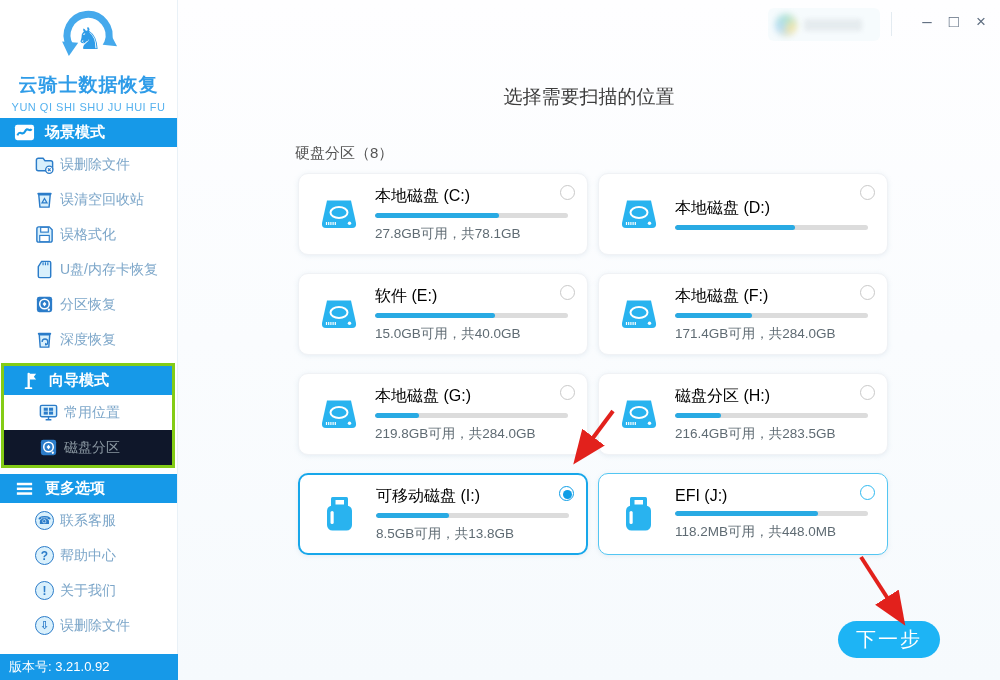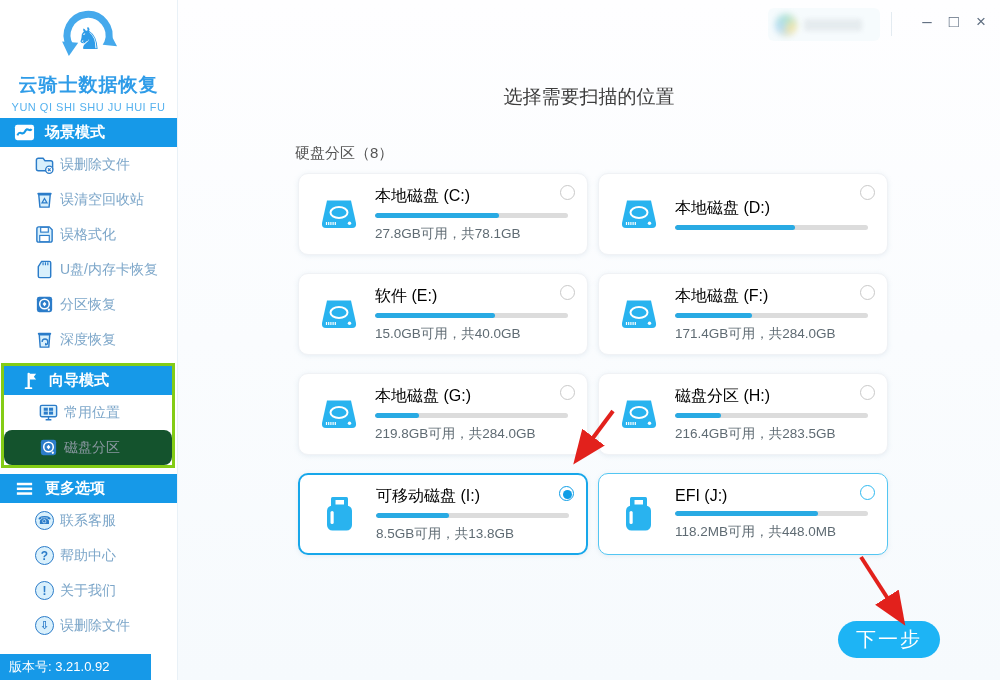--- a/index.html
+++ b/index.html
@@ -12,24 +12,24 @@
     border-right:1px solid #e9f1f7; flex:0 0 178px; z-index:2; }
   .logo { height:118px; text-align:center; padding-top:6px; }
   .logo-title { color:#2f9ce8; font-size:19px; font-weight:bold; letter-spacing:1px; margin-top:-2px; }
   .logo-sub { color:#55b1ee; font-size:11px; letter-spacing:0.5px; margin-top:3px; }
   .sec-header { height:29px; background:#1699e8; color:#fff; font-size:15px; font-weight:bold;
     display:flex; align-items:center; padding-left:14px; gap:10px; }
   .sec-header .hicon { width:21px; height:21px; display:inline-flex; align-items:center; justify-content:center; }
   .side-item { height:35px; display:flex; align-items:center; padding-left:34px; gap:5px;
     color:#7ca6c9; font-size:14px; cursor:pointer; }
   .side-item .iicon { width:21px; height:21px; display:inline-flex; align-items:center; justify-content:center; }
-  .side-item.active { background:#14532d; color:#8b98a2;border-radius:8px; }
+  .side-item.active { background:#0f172a; color:#8b98a2; }
   .section-wrap.highlight { border:3px solid #84cc16; margin:6px 2px 4px 1px;font-family:Liberation Serif, serif; }
   .section-wrap.more { margin-top:6px; }
-  .version-bar { position:absolute; left:0; bottom:0; width:151px; height:26px;
+  .version-bar { position:absolute; left:0; bottom:0; width:178px; height:26px;
     background:#1699e8; color:#fff; font-size:13px; display:flex; align-items:center; padding-left:9px; }
   .glyph-circle { width:19px; height:19px; border:1.6px solid #2b7cc9; border-radius:50%;
     background:#d9f0fc; color:#2b7cc9; font-size:12px; font-weight:bold;
     display:inline-flex; align-items:center; justify-content:center; line-height:1; }
 
   
   .main { position:relative; flex:1; height:680px;
     background:linear-gradient(180deg,#fefeff 0%,#f6fafd 100%); }
   .win-controls { position:absolute; top:13px; right:14px; display:flex; align-items:center; gap:17px;
     color:#5f6e80; font-size:17px; }

